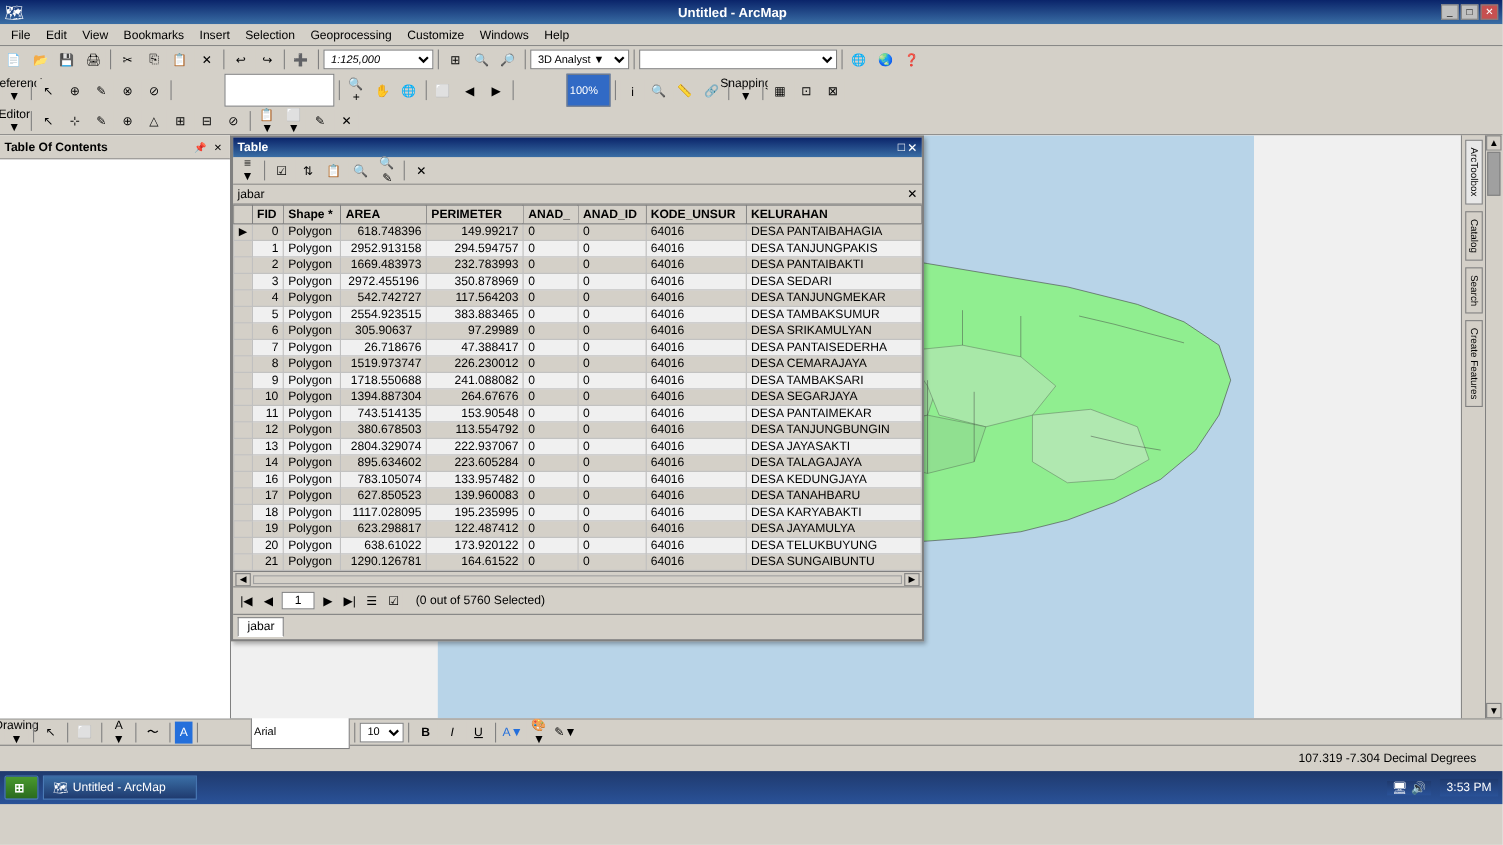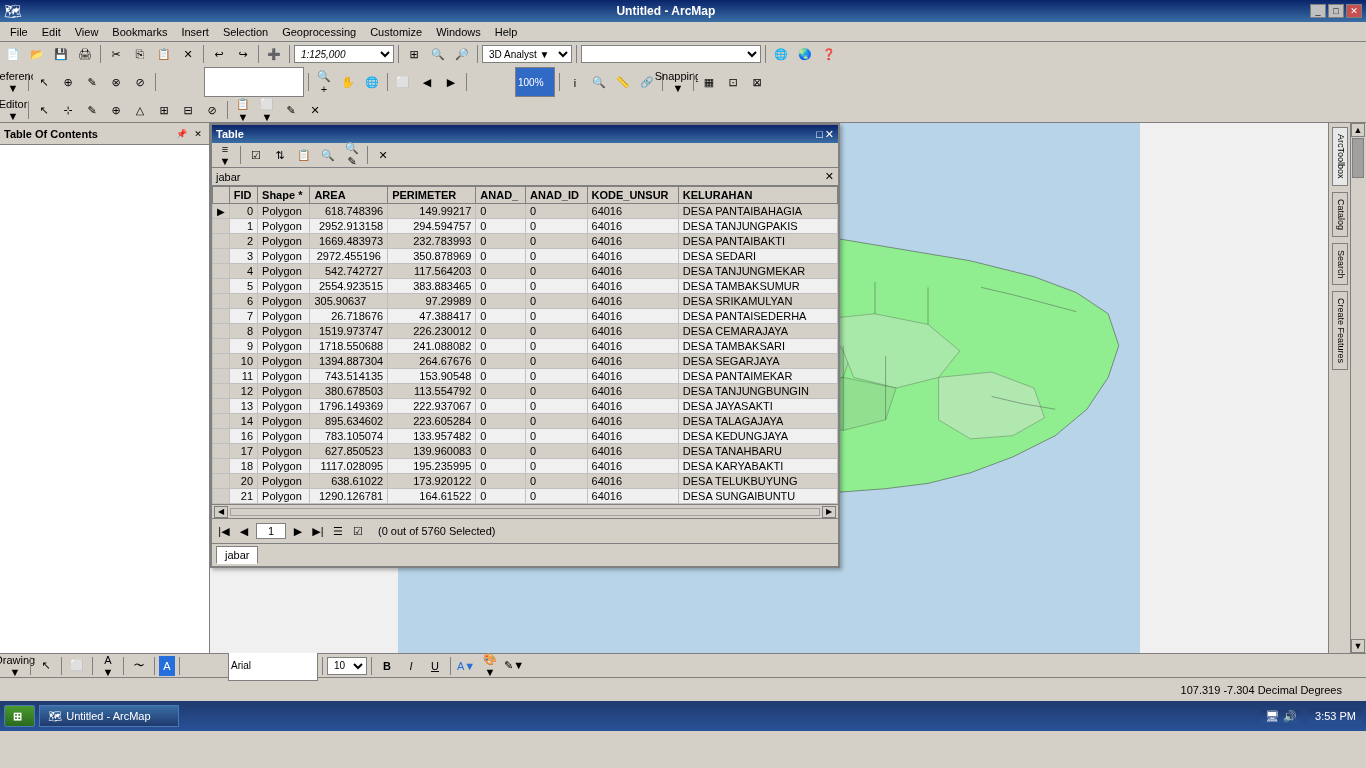--- a/index.html
+++ b/index.html
@@ -356,21 +356,21 @@
                 <td style="text-align: right;">383.883465</td>
                 <td>0</td>
                 <td>0</td>
                 <td>64016</td>
                 <td>DESA TAMBAKSUMUR</td>
               </tr>
               <tr>
                 <td style="background: rgb(212, 208, 200); width: 16px; text-align: center; font-size: 10px;"></td>
                 <td style="text-align: right;">6</td>
                 <td>Polygon</td>
-                <td style="text-align: left;">305.90637</td>
+                <td style="text-align: center;">305.90637</td>
                 <td style="text-align: right;">97.29989</td>
                 <td>0</td>
                 <td>0</td>
                 <td>64016</td>
                 <td>DESA SRIKAMULYAN</td>
               </tr>
               <tr>
                 <td style="background: rgb(212, 208, 200); width: 16px; text-align: center; font-size: 10px;"></td>
                 <td style="text-align: right;">7</td>
                 <td>Polygon</td>
@@ -433,21 +433,21 @@
                 <td style="text-align: right;">113.554792</td>
                 <td>0</td>
                 <td>0</td>
                 <td>64016</td>
                 <td>DESA TANJUNGBUNGIN</td>
               </tr>
               <tr>
                 <td style="background: rgb(212, 208, 200); width: 16px; text-align: center; font-size: 10px;"></td>
                 <td style="text-align: right;">13</td>
                 <td>Polygon</td>
-                <td style="text-align: right;">1796.149369</td>
+                <td style="text-align: right;">2804.329074</td>
                 <td style="text-align: right; padding-left: 20px;">222.937067</td>
                 <td>0</td>
                 <td>0</td>
                 <td>64016</td>
                 <td>DESA JAYASAKTI</td>
               </tr>
               <tr>
                 <td style="background: rgb(212, 208, 200); width: 16px; text-align: center; font-size: 10px;"></td>
                 <td style="text-align: right;">14</td>
                 <td>Polygon</td>
@@ -483,20 +483,31 @@
               <tr>
                 <td style="background: rgb(212, 208, 200); width: 16px; text-align: center; font-size: 10px;"></td>
                 <td style="text-align: right;">18</td>
                 <td>Polygon</td>
                 <td style="text-align: right;">1117.028095</td>
                 <td style="text-align: right;">195.235995</td>
                 <td>0</td>
                 <td>0</td>
                 <td>64016</td>
                 <td>DESA KARYABAKTI</td>
+              </tr>
+              <tr>
+                <td style="background: rgb(212, 208, 200); width: 16px; text-align: center; font-size: 10px;"></td>
+                <td style="text-align: right;">19</td>
+                <td>Polygon</td>
+                <td style="text-align: right;">623.298817</td>
+                <td style="text-align: right;">122.487412</td>
+                <td>0</td>
+                <td>0</td>
+                <td>64016</td>
+                <td>DESA JAYAMULYA</td>
               </tr>
               <tr>
                 <td style="background: rgb(212, 208, 200); width: 16px; text-align: center; font-size: 10px;"></td>
                 <td style="text-align: right;">20</td>
                 <td>Polygon</td>
                 <td style="text-align: right;">638.61022</td>
                 <td style="text-align: right;">173.920122</td>
                 <td>0</td>
                 <td>0</td>
                 <td>64016</td>

